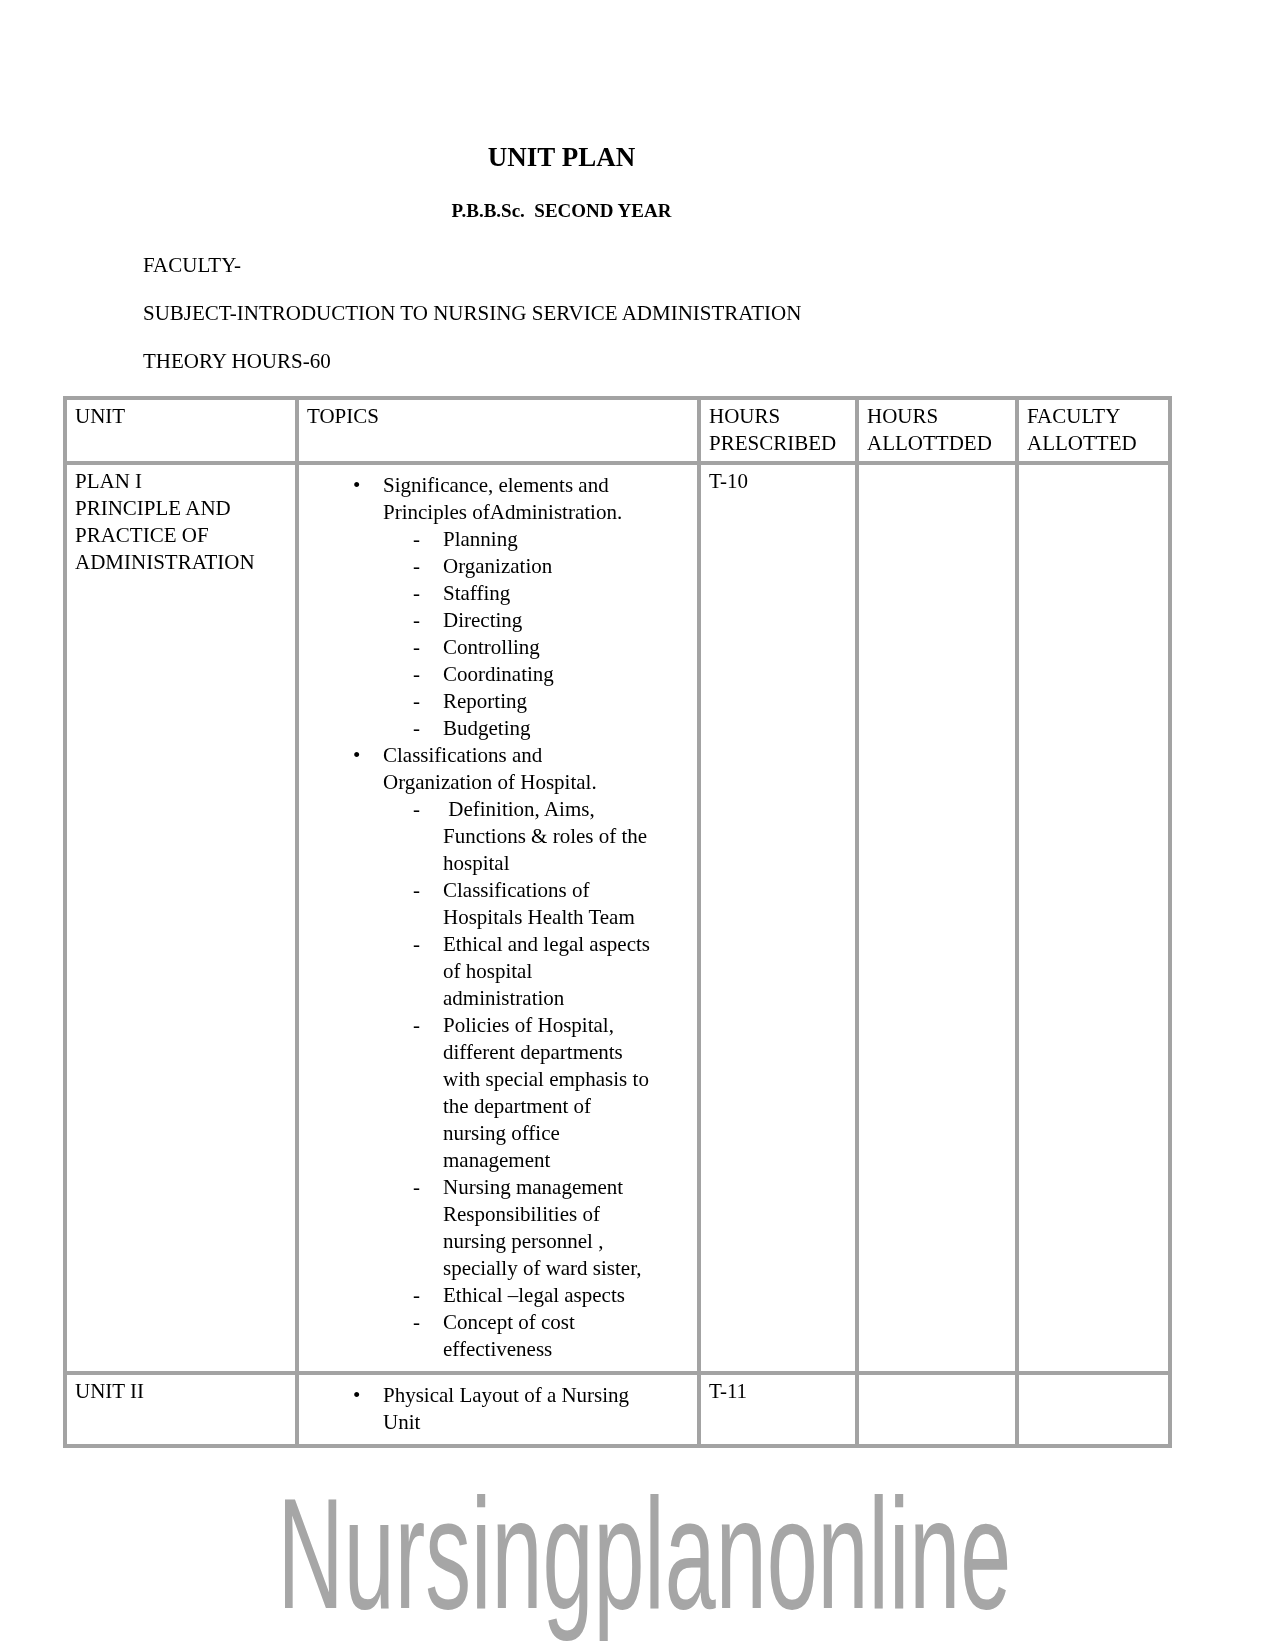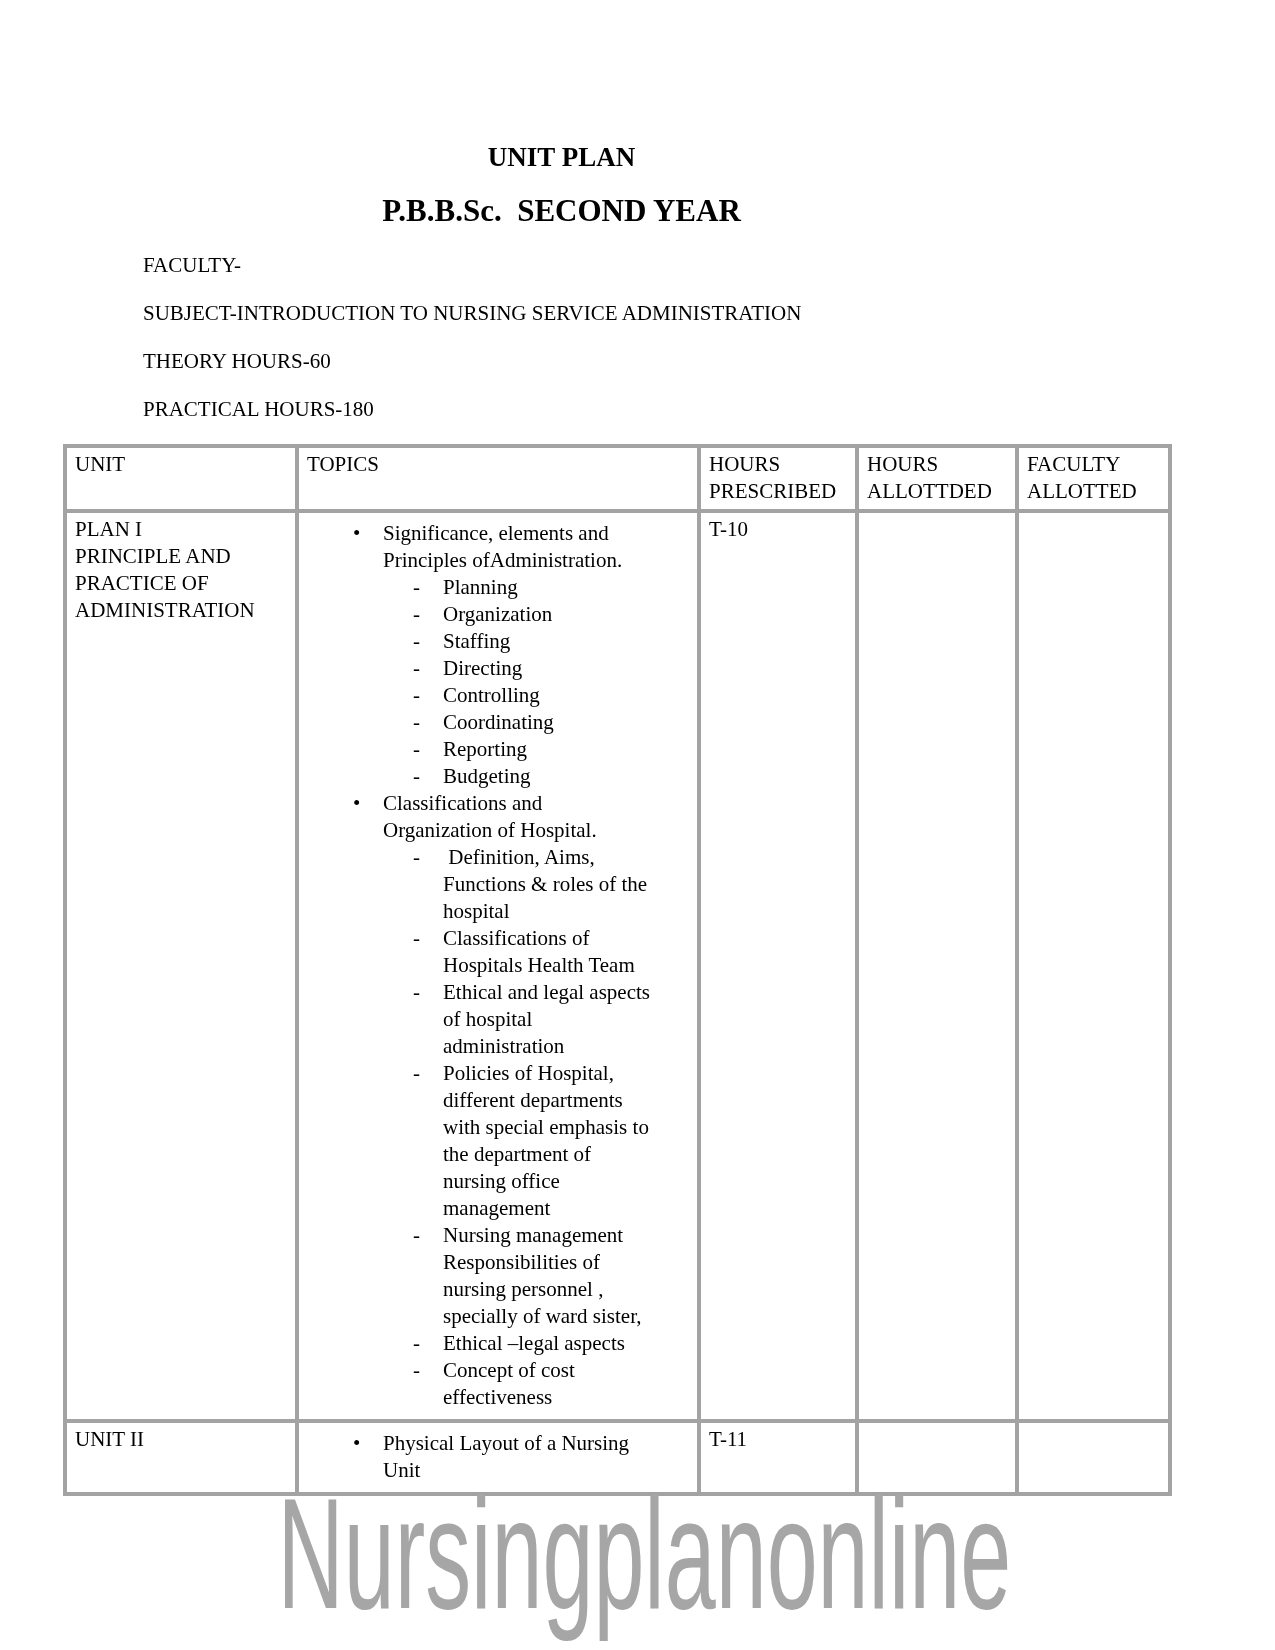--- a/index.html
+++ b/index.html
@@ -23,21 +23,21 @@
     margin-right: 66px; 
   }
   .doc-title {
     font-size: 27px;
     font-weight: bold;
     line-height: 31px;
     margin: 0;
     white-space: pre-wrap;
   }
   .doc-subtitle {
-    font-size: 31px;
+    font-size: 19px;
     font-weight: bold;
     line-height: 31px;
     margin: 22px 0 0 0;
     white-space: pre-wrap;
   }
   .meta-block {
     margin: 26px 0 0 143px;
   }
   .meta-line {
     font-size: 21px;
@@ -126,21 +126,20 @@
 
   <div class="headings">
     <div class="doc-title">UNIT PLAN</div>
     <div class="doc-subtitle">P.B.B.Sc.  SECOND YEAR</div>
   </div>
 
   <div class="meta-block">
     <p class="meta-line">FACULTY-</p>
     <p class="meta-line">SUBJECT-INTRODUCTION TO NURSING SERVICE ADMINISTRATION</p>
     <p class="meta-line">THEORY HOURS-60</p>
-    <p class="meta-line">PRACTICAL HOURS-180</p>
   </div>
 
   <table class="unit-plan">
     <colgroup>
       <col class="c-unit">
         <col class="c-topics">
         <col class="c-hp">
         <col class="c-ha">
         <col class="c-fa">
     </colgroup>

